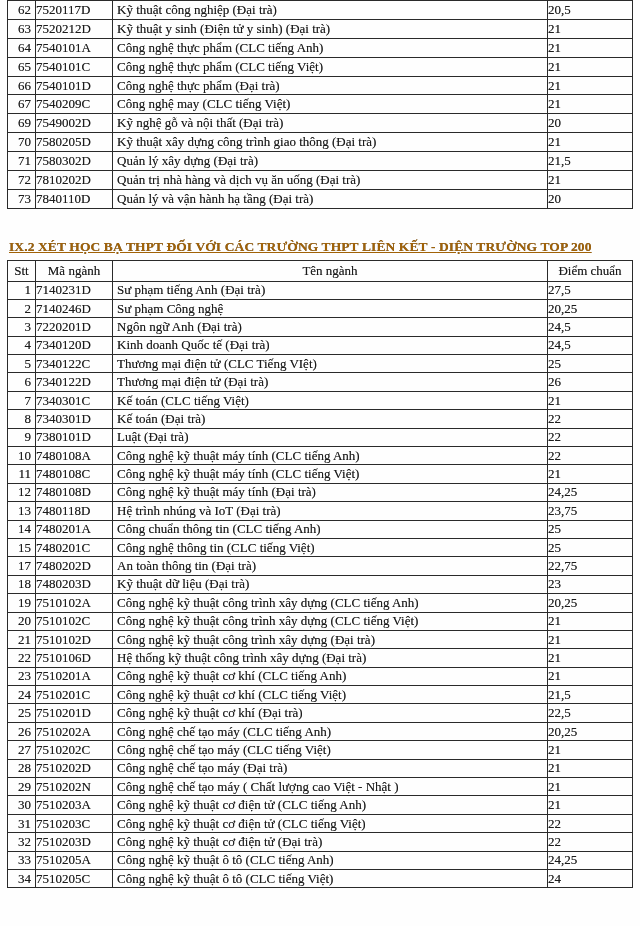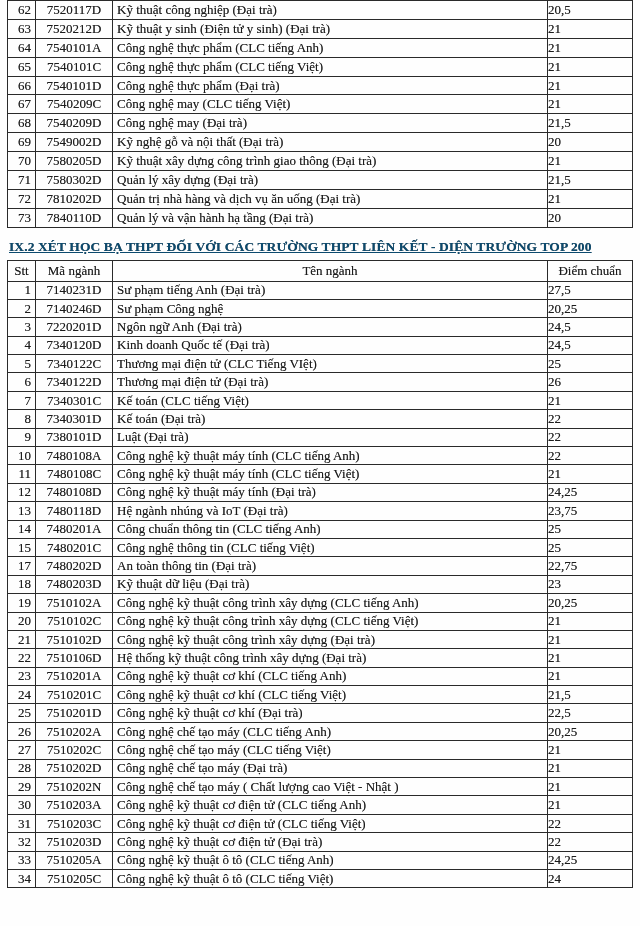--- a/index.html
+++ b/index.html
@@ -27,28 +27,28 @@
     color:#1c1c1c;
     font-weight:normal;
     white-space:nowrap; overflow:hidden;
     vertical-align:middle;
     text-shadow:0 0 0.45px rgba(25,25,25,.55);
   }
   .t1 td { height:17.9px; }
   .t2 td { height:17.4px; }
   .t2 th { height:19.5px; text-align:center; }
   td:nth-child(1) { text-align:right;  padding-right:4px; }
-  td:nth-child(2) { text-align:center; }
+  td:nth-child(2) { text-align:left; }
   td:nth-child(3) { text-align:left;   padding-left:4px; }
   td:nth-child(4) {  padding-right:8px; }
   .heading {
     position:absolute; left:9px; top:239px; margin:0;
     font-size:13.5px; font-weight:bold;
     text-decoration:underline;
-    color:#0c4a6e; letter-spacing:.1px;
+    color:#a16207; letter-spacing:.1px;
     white-space:nowrap;
     text-shadow:0 0 0.5px rgba(15,15,15,.6);
   }
 </style>
 </head>
 <body>
 
 <div class="page">
 
   <table class="t1">
@@ -87,26 +87,20 @@
           <td>66</td>
           <td>7540101D</td>
           <td>Công nghệ thực phẩm (Đại trà)</td>
           <td>21</td>
         </tr>
         <tr>
           <td>67</td>
           <td>7540209C</td>
           <td>Công nghệ may (CLC tiếng Việt)</td>
           <td>21</td>
-        </tr>
-        <tr>
-          <td>68</td>
-          <td>7540209D</td>
-          <td>Công nghệ may (Đại trà)</td>
-          <td>21,5</td>
         </tr>
         <tr>
           <td>69</td>
           <td>7549002D</td>
           <td>Kỹ nghệ gỗ và nội thất (Đại trà)</td>
           <td>20</td>
         </tr>
         <tr>
           <td>70</td>
           <td>7580205D</td>
@@ -220,21 +214,21 @@
         </tr>
         <tr>
           <td>12</td>
           <td>7480108D</td>
           <td>Công nghệ kỹ thuật máy tính (Đại trà)</td>
           <td>24,25</td>
         </tr>
         <tr>
           <td>13</td>
           <td>7480118D</td>
-          <td>Hệ ngành nhúng và IoT (Đại trà)</td>
+          <td>Hệ trình nhúng và IoT (Đại trà)</td>
           <td>23,75</td>
         </tr>
         <tr>
           <td>14</td>
           <td>7480201A</td>
           <td>Công chuẩn thông tin (CLC tiếng Anh)</td>
           <td>25</td>
         </tr>
         <tr>
           <td>15</td>

